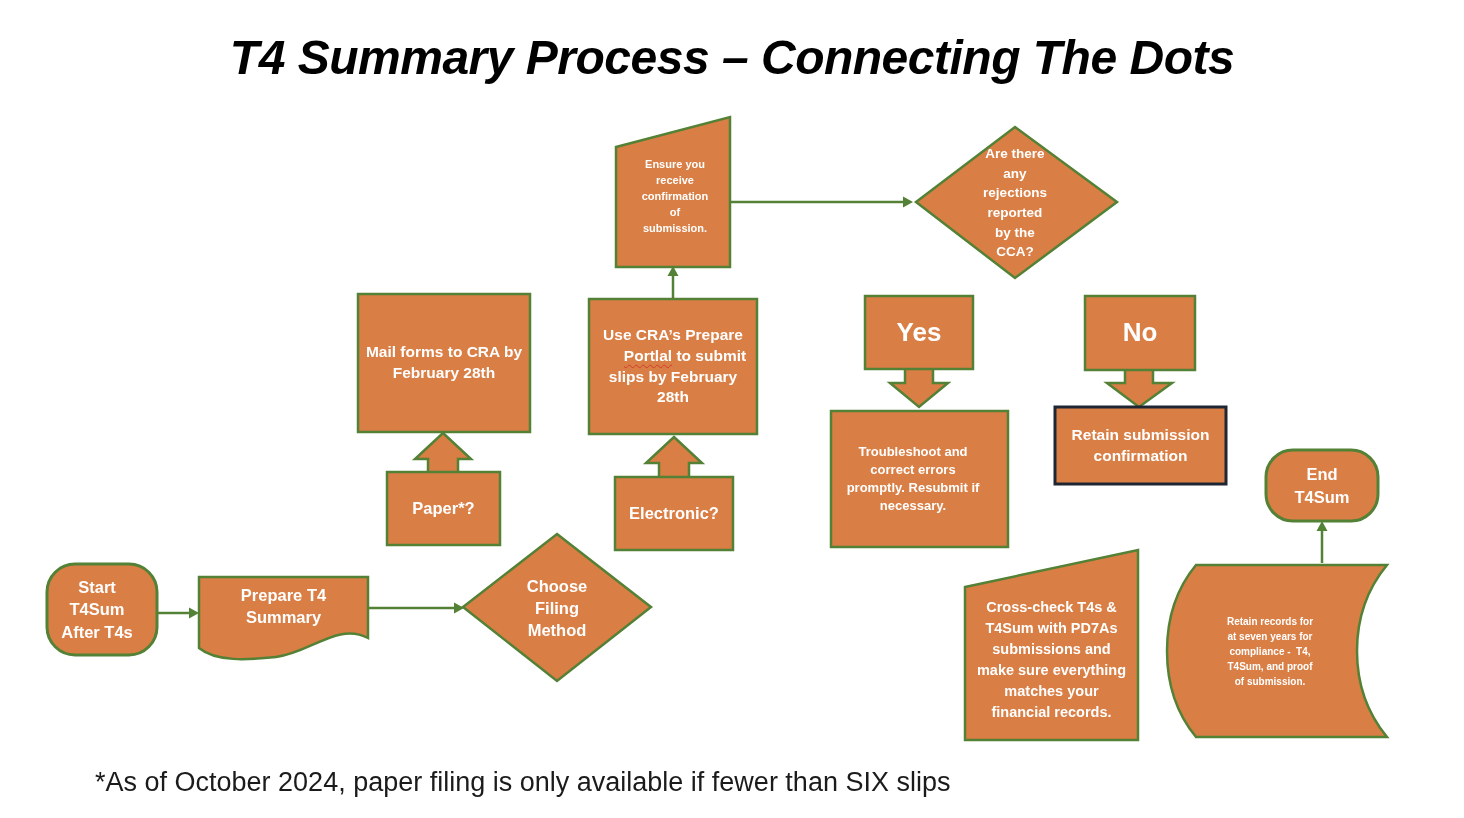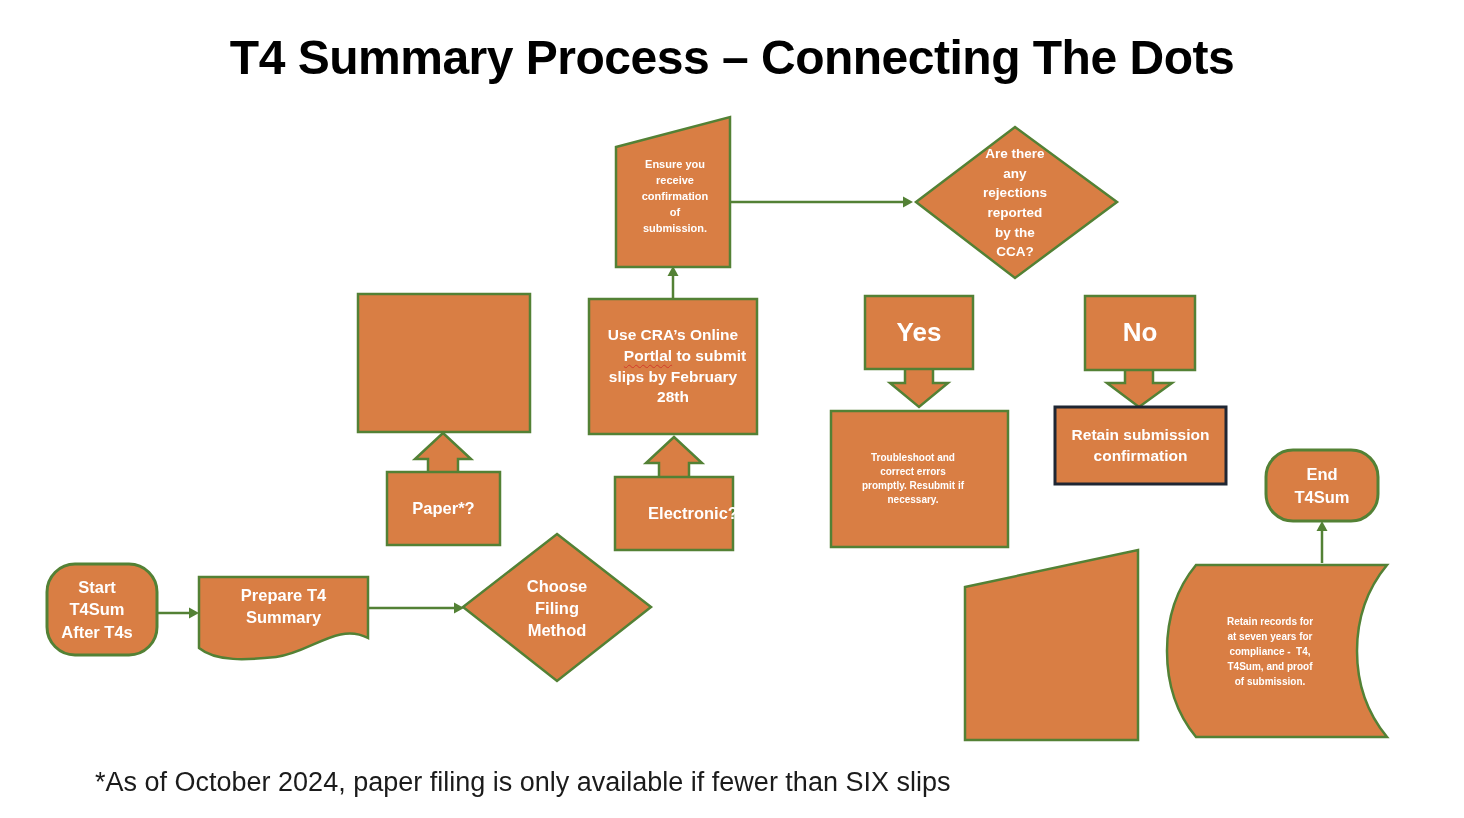--- a/index.html
+++ b/index.html
@@ -2,21 +2,21 @@
 <html><head>
 <meta charset="utf-8">
 <style>
   html,body{margin:0;padding:0;background:#ffffff;}
   #slide{
     position:relative;width:1464px;height:818px;background:#ffffff;overflow:hidden;
     font-family:"Liberation Sans","DejaVu Sans",sans-serif;
   }
   #title{
     position:absolute;left:0;top:30px;width:1464px;text-align:center;
-    font-size:48px;font-weight:700;color:#000000;letter-spacing:-0.5px;
+    font-size:48px;font-weight:700;color:#000000;letter-spacing:-0.5px;font-style:italic;
   }
   #shapes{position:absolute;left:0;top:0;}
   .shape{fill:#D97E44;stroke:#538135;stroke-width:2.5;}
   .terminator{stroke-width:3;}
   .dark-border{stroke:#1F2633;stroke-width:3;}
   .conn{stroke:#538135;stroke-width:2.5;fill:none;}
   .arrowhead{fill:#538135;stroke:none;}
   .label{
     position:absolute;display:flex;align-items:center;justify-content:center;
     text-align:center;color:#ffffff;font-weight:700;white-space:pre-line;
@@ -80,25 +80,27 @@
 
   <div class="label" style="left:199px;top:577px;width:169px;height:58px;font-size:16.5px;">Prepare T4
 Summary</div>
 
   <div class="label" style="left:472px;top:565px;width:170px;height:86px;font-size:16.5px;">Choose
 Filing
 Method</div>
 
   <div class="label" style="left:387px;top:472px;width:113px;height:73px;font-size:16.5px;">Paper*?</div>
 
-  <div class="label" style="left:615px;top:477px;width:118px;height:73px;font-size:16.5px;padding-left:19px;">Electronic?</div>
+  <div class="label" style="left:615px;top:477px;width:118px;height:73px;font-size:16.5px;">Electronic?</div>
 
+  <div class="label" style="left:364px;top:294px;width:160px;height:138px;font-size:15.5px;">Mail forms to CRA by
+February 28th</div>
 
   <div class="label" style="left:593px;top:299px;width:160px;height:135px;font-size:15.5px;">
-    <span><span>Use CRA’s Online
+    <span><span>Use CRA’s Prepare
 </span><span class="misspelled">Portlal</span><span> to submit
 slips by February
 28th</span></span>
   </div>
 
   <div class="label" style="left:616px;top:132px;width:118px;height:130px;font-size:11px;line-height:1.45;">Ensure you
 receive
 confirmation
 of
 submission.</div>
@@ -107,28 +109,34 @@
 
   <div class="label" style="left:950px;top:143px;width:130px;height:120px;font-size:13.5px;line-height:1.45;">Are there
 any
 rejections
 reported
 by the
 CCA?</div>
 
   <div class="label" style="left:1085px;top:296px;width:110px;height:74px;font-size:26px;">No</div>
 
-  <div class="label" style="left:831px;top:411px;width:164px;height:136px;font-size:10px;line-height:1.4;">Troubleshoot and
+  <div class="label" style="left:831px;top:411px;width:164px;height:136px;font-size:13px;line-height:1.4;">Troubleshoot and
 correct errors
 promptly. Resubmit if
 necessary.</div>
 
   <div class="label" style="left:1055px;top:407px;width:171px;height:77px;font-size:15.5px;">Retain submission
 confirmation</div>
 
+  <div class="label" style="left:965px;top:575px;width:173px;height:170px;font-size:14.5px;line-height:1.45;">Cross-check T4s &amp;
+T4Sum with PD7As
+submissions and
+make sure everything
+matches your
+financial records.</div>
 
   <div class="label" style="left:1180px;top:565px;width:180px;height:172px;font-size:10px;line-height:1.5;">Retain records for
 at seven years for
 compliance - &nbsp;T4,
 T4Sum, and proof
 of submission.</div>
 
   <div class="label" style="left:1266px;top:450px;width:112px;height:71px;font-size:16.5px;">End
 T4Sum</div>
 

